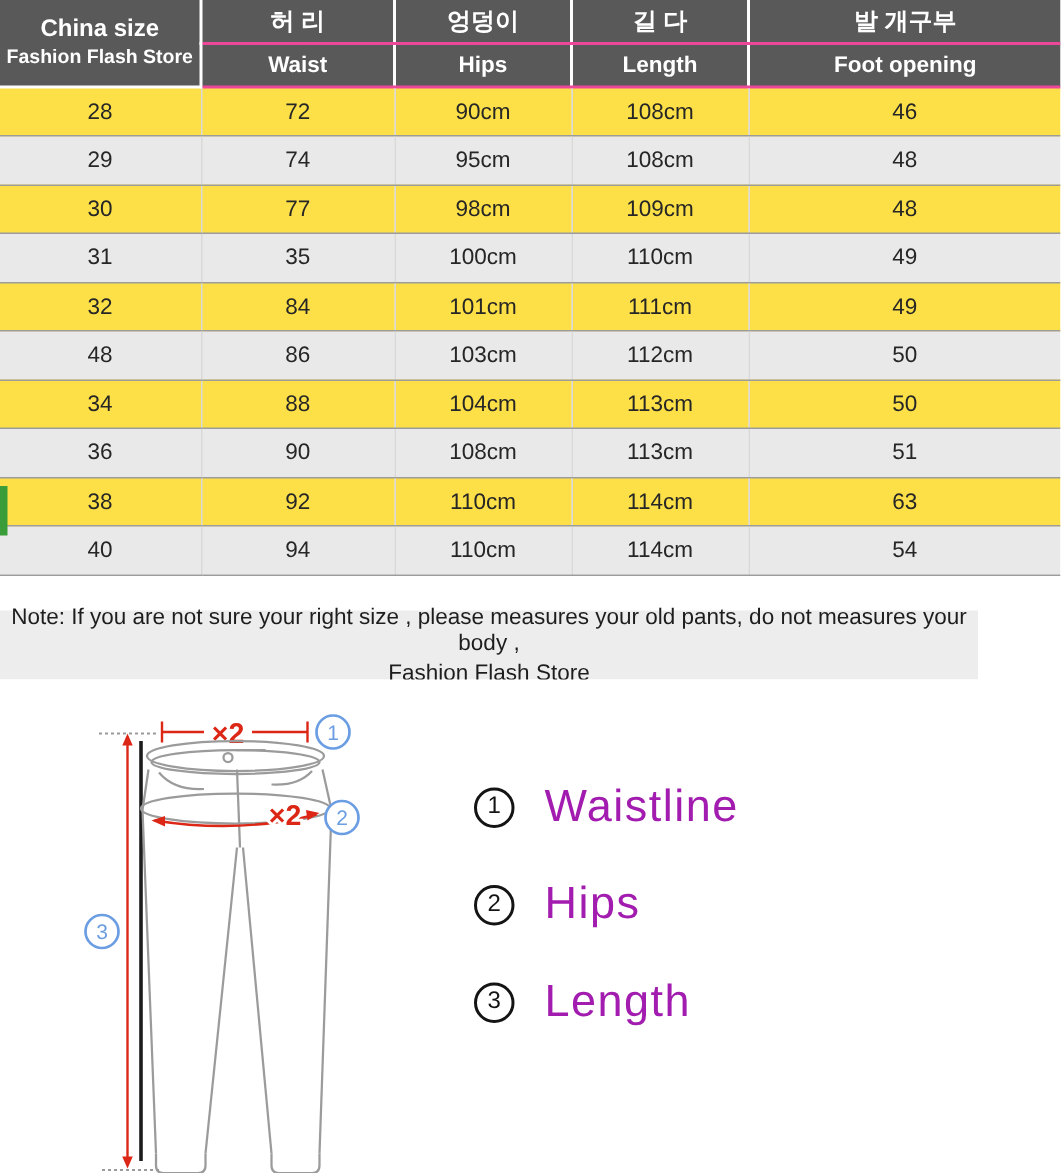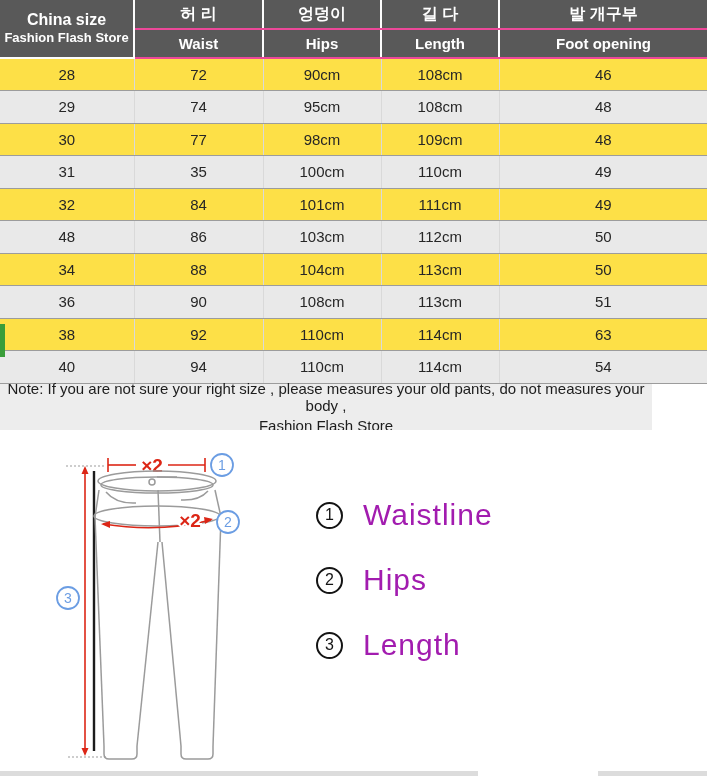--- a/index.html
+++ b/index.html
@@ -24,21 +24,21 @@
   .hrow-en th{font-size:15px;text-align:center;}
   tbody td{height:32.5px;text-align:center;font-size:15px;color:var(--text);
            border-bottom:1px solid var(--border-h);border-right:1px solid var(--border-v);background:#fde047;}
   tbody td:last-child{border-right:none;}
   tbody tr.alt td{background:var(--row-alt);}
 
   .green-marker{position:absolute;left:0;top:324px;width:5px;height:33px;background:var(--green);z-index:3;}
 
   
   .note{height:46px;background:var(--note-bg);text-align:center;font-size:15px;color:#1d1d1d;
-        display:flex;flex-direction:column;justify-content:center;gap:3px;}
+        display:flex;flex-direction:column;justify-content:center;gap:3px;margin-top:23px;}
 
   
   .diagram{position:relative;width:707px;height:346px;background:#ffffff;}
   .diagram svg{position:absolute;left:0;top:0;}
   .pant{stroke:var(--pants);stroke-width:1.5;fill:none;}
   .redln{stroke:var(--red);stroke-width:1.6;fill:none;}
   .redfill{fill:var(--red);stroke:none;}
   .blkln{stroke:#1c1c1c;stroke-width:2.4;fill:none;}
   .dot{stroke:#9b9b9b;stroke-width:1.2;fill:none;stroke-dasharray:2 2;}
   .x2{font-family:"Liberation Sans",sans-serif;font-size:19px;font-weight:bold;fill:var(--red);

